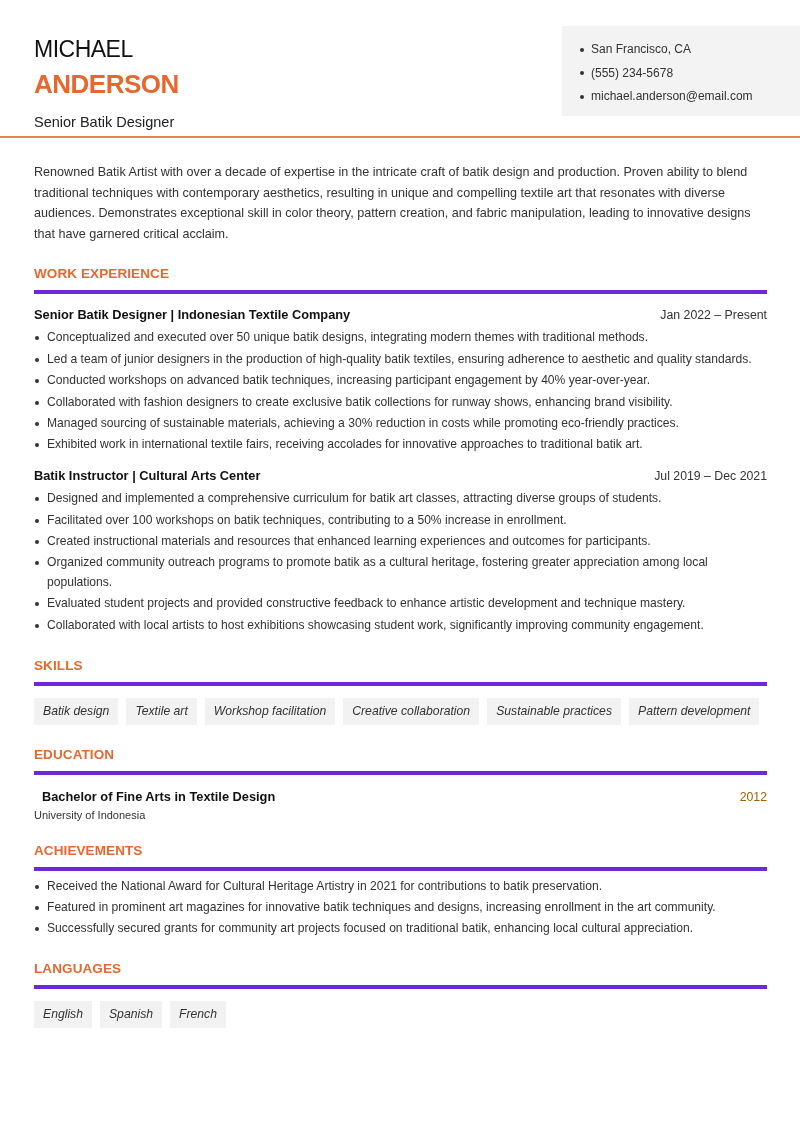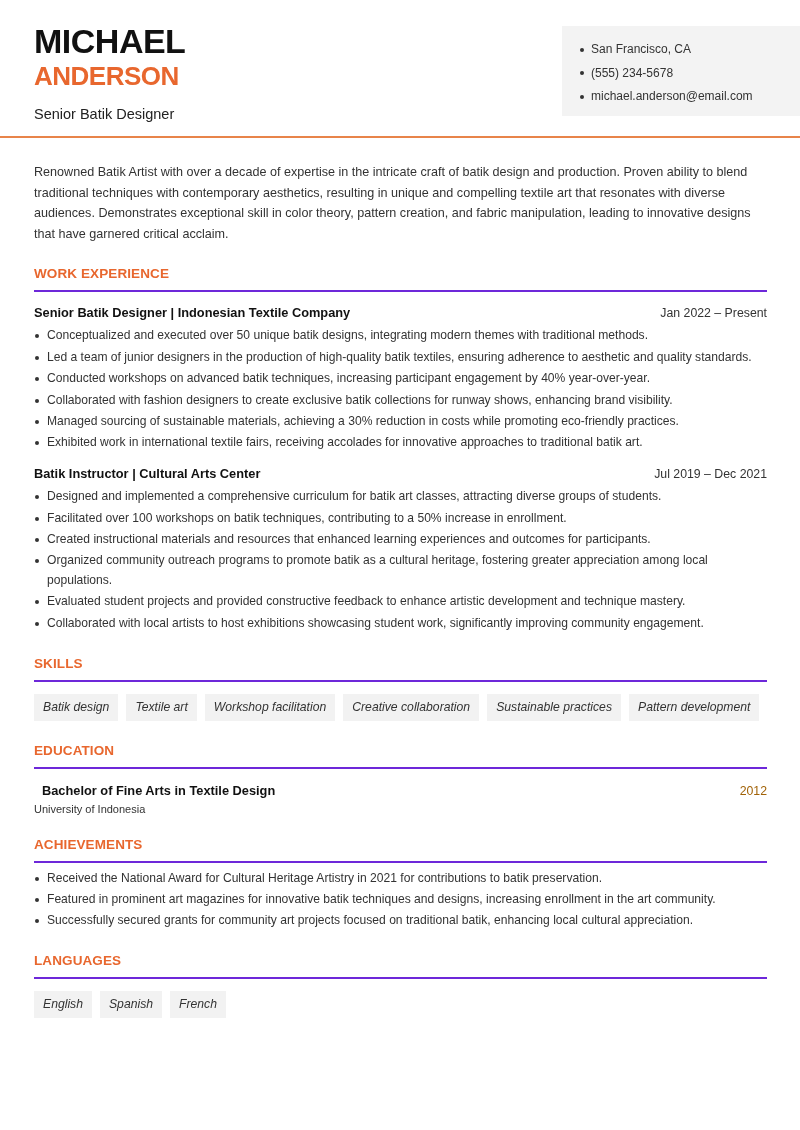--- a/index.html
+++ b/index.html
@@ -10,22 +10,22 @@
     position: relative;
     overflow: hidden;
   }
   .header {
     position: relative;
     height: 138px;
     border-bottom: 2px solid #e8844a;
   }
   .name-block { position: absolute; left: 34px; top: 24px; }
   .name-first {
-    font-size: 34px; font-weight: 700; color: #111111;
-    letter-spacing: -0.5px; line-height: 34px;
+    font-size: 23px; font-weight: 400; color: #111111;
+    letter-spacing: -0.5px; line-height: 34px; margin-top: 8px;
   }
   .name-last {
     font-size: 26px; font-weight: 700; color: #e8672e;
     letter-spacing: -0.5px; line-height: 36px; margin-top: 0px;
   }
   .job-title {
     font-size: 14.5px; color: #222; margin-top: 12px;
   }
   .contact-box {
     position: absolute; left: 562px; top: 26px;
@@ -43,21 +43,21 @@
   }
   .content { position: absolute; left: 34px; top: 162px; width: 733px; }
   .summary {
     font-size: 12.6px; line-height: 20.6px; color: #333;
   }
   .section { margin-top: 22px; }
   .section-title {
     font-size: 13.5px; font-weight: 700; color: #e8672e;
     letter-spacing: 0.1px;
     padding-bottom: 9px;
-    border-bottom: 2px solid #6d28d9;
+    border-bottom: 4px solid #6d28d9;
   }
   .job { margin-top: 13px; }
   .job + .job { }
   .job-head {
     display: flex; justify-content: space-between; align-items: baseline;
     font-size: 12.8px;
   }
   .job-role { font-weight: 700; color: #111; }
   .job-date { color: #333; font-size: 12.3px; }
   ul.bullets { list-style: none; margin-top: 6px; }

